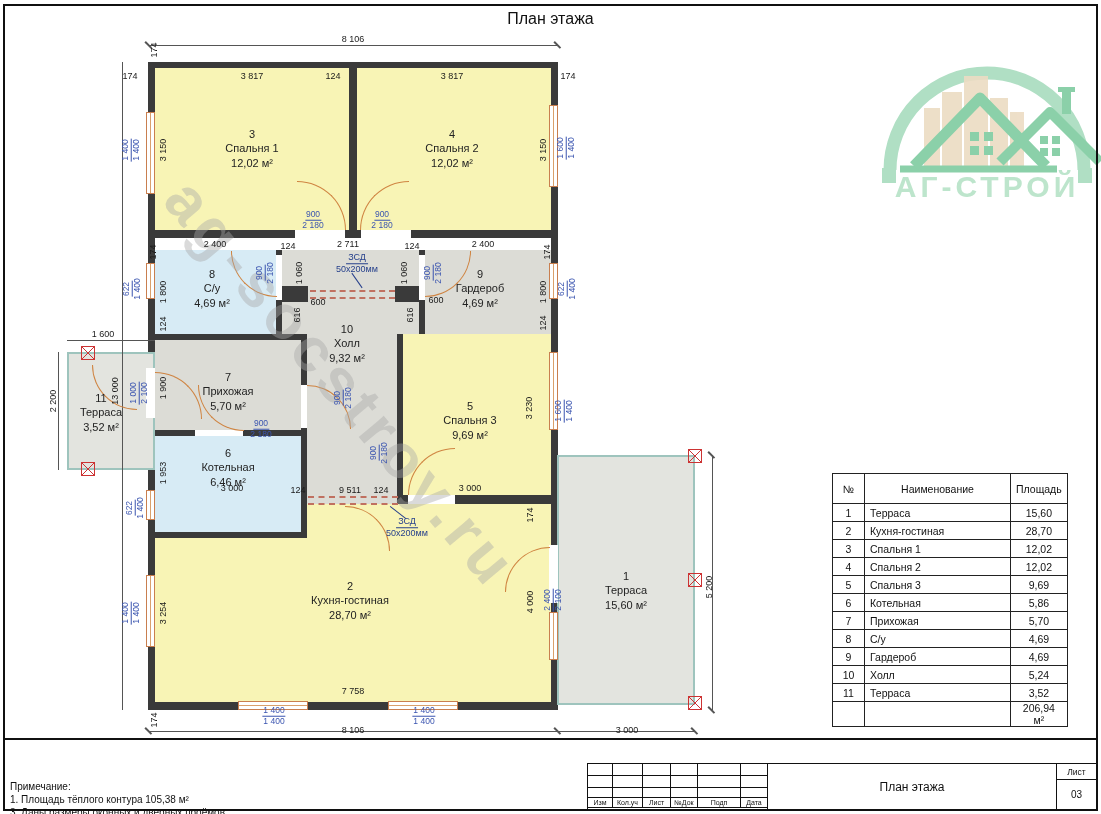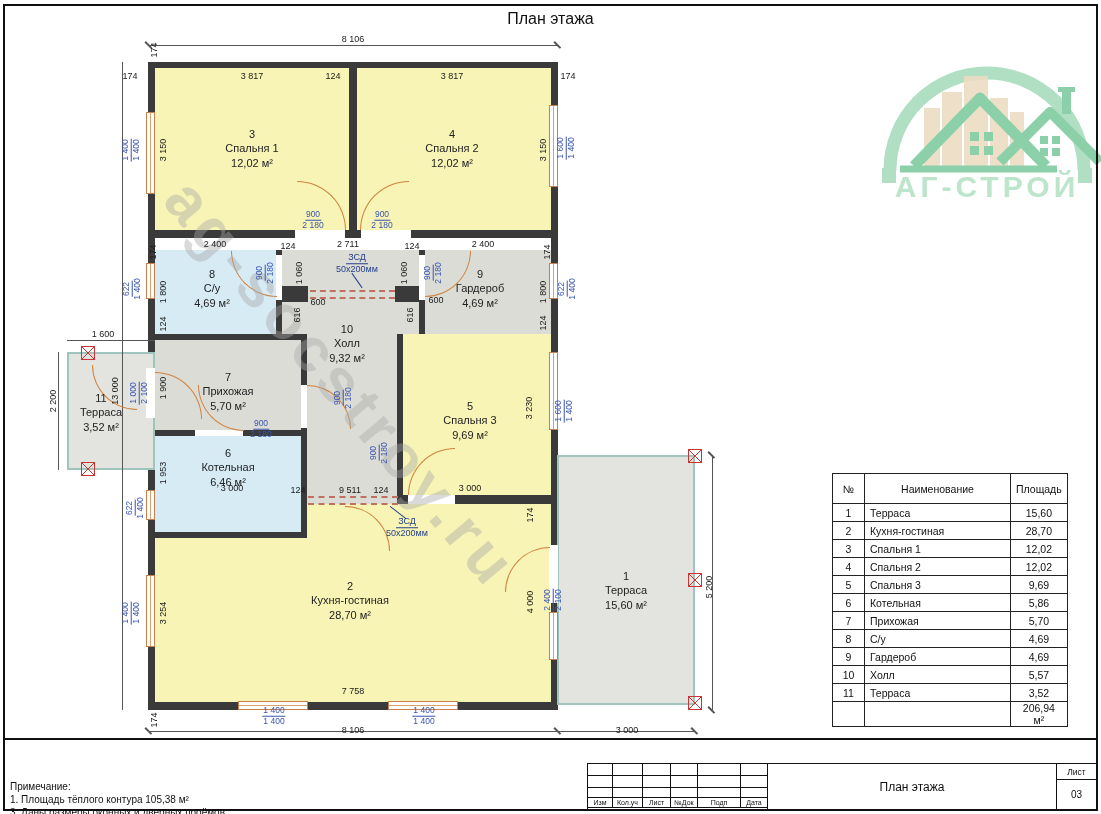--- a/index.html
+++ b/index.html
@@ -425,21 +425,21 @@
         <td class="col-area">4,69</td>
       </tr>
     <tr>
         <td class="col-num">9</td>
         <td class="col-name">Гардероб</td>
         <td class="col-area">4,69</td>
       </tr>
     <tr>
         <td class="col-num">10</td>
         <td class="col-name">Холл</td>
-        <td class="col-area">5,57</td>
+        <td class="col-area">5,24</td>
       </tr>
     <tr>
         <td class="col-num">11</td>
         <td class="col-name">Терраса</td>
         <td class="col-area">3,52</td>
       </tr>
     <tr>
         <td class="col-num"></td>
         <td class="col-name"></td>
         <td class="col-area">206,94 м²</td>

